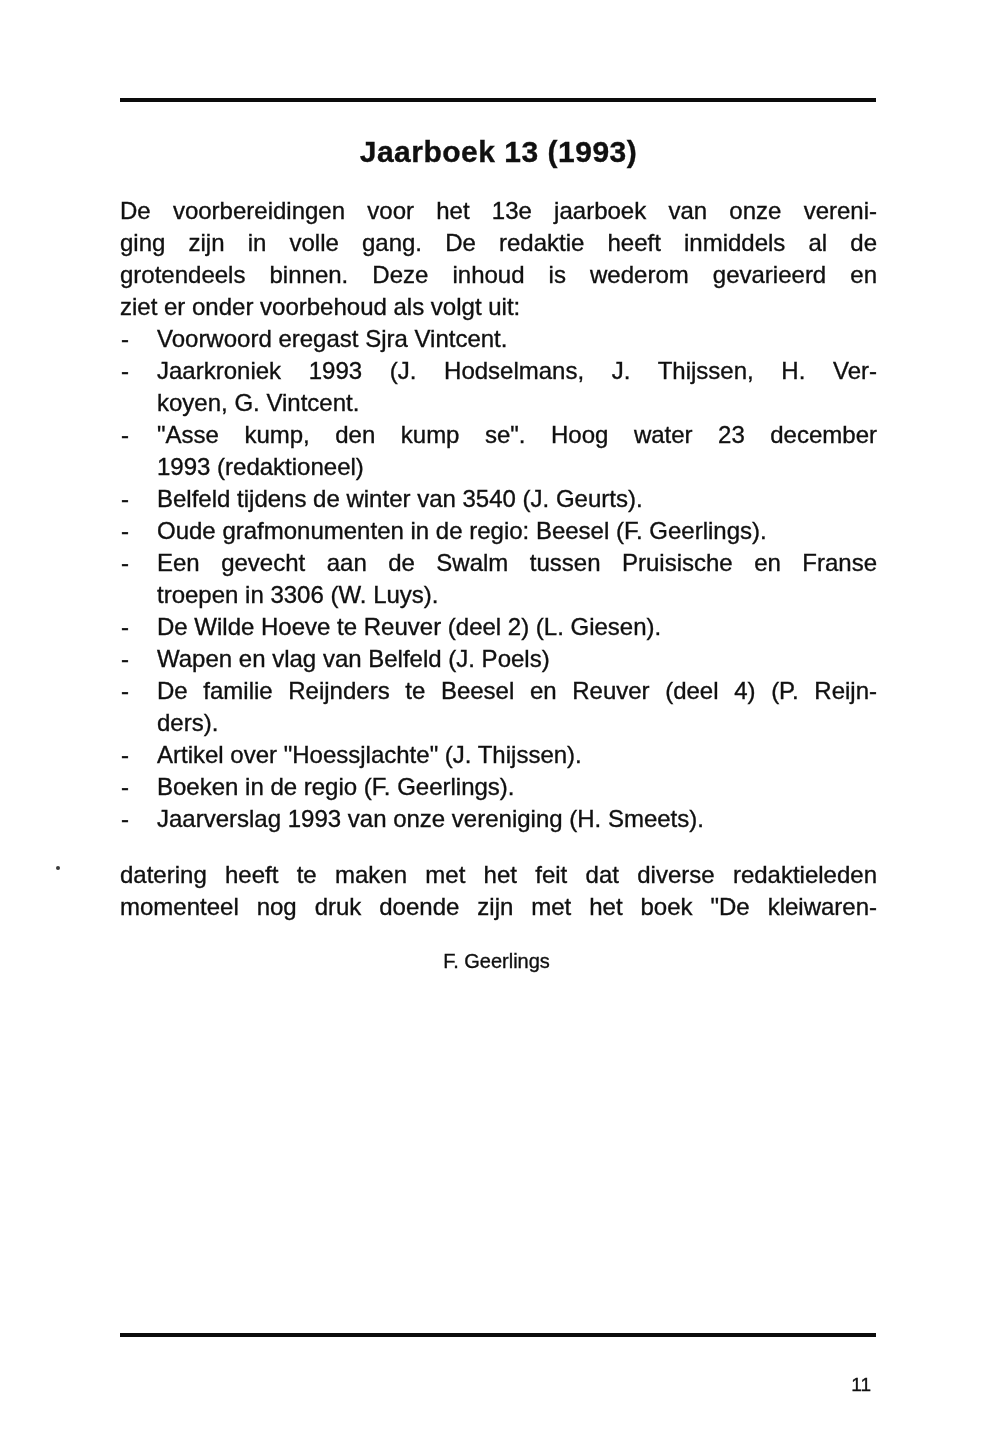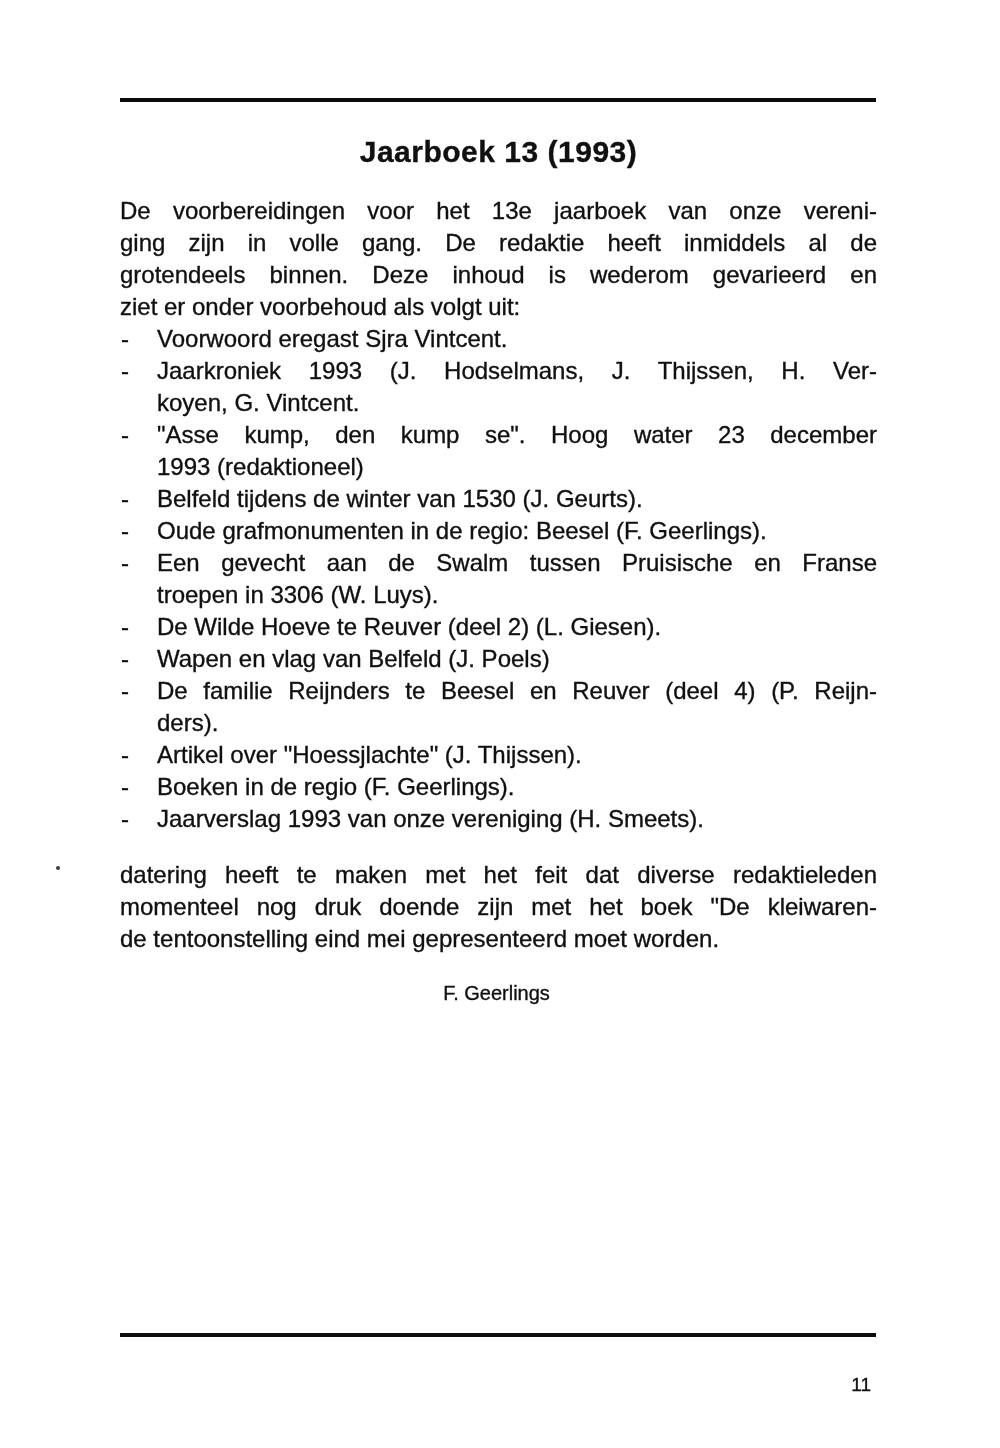--- a/index.html
+++ b/index.html
@@ -67,21 +67,21 @@
         <div class="list-item">
           <span class="dash">-</span>
           <div class="item-lines">
             <div class="jline just">"Asse kump, den kump se". Hoog water 23 december</div>
             <div class="jline plain">1993 (redaktioneel)</div>
           </div>
         </div>
         <div class="list-item">
           <span class="dash">-</span>
           <div class="item-lines">
-            <div class="jline plain">Belfeld tijdens de winter van 1530 (J. Geurts).</div>
+            <div class="jline plain">Belfeld tijdens de winter van 3540 (J. Geurts).</div>
           </div>
         </div>
         <div class="list-item">
           <span class="dash">-</span>
           <div class="item-lines">
             <div class="jline plain">Oude grafmonumenten in de regio: Beesel (F. Geerlings).</div>
           </div>
         </div>
         <div class="list-item">
           <span class="dash">-</span>
@@ -125,21 +125,20 @@
           <span class="dash">-</span>
           <div class="item-lines">
             <div class="jline plain">Jaarverslag 1993 van onze vereniging (H. Smeets).</div>
           </div>
         </div>
       </div>
 
     <div class="para closing">
         <div class="jline just">datering heeft te maken met het feit dat diverse redaktieleden</div>
         <div class="jline just">momenteel nog druk doende zijn met het boek "De kleiwaren-</div>
-        <div class="jline plain">de tentoonstelling eind mei gepresenteerd moet worden.</div>
       </div>
 
     <div class="signature">F. Geerlings</div>
   </div>
 
   <div class="speck"></div>
 
   <div class="rule bottom"></div>
   <div class="page-number">11</div>
 </div>

